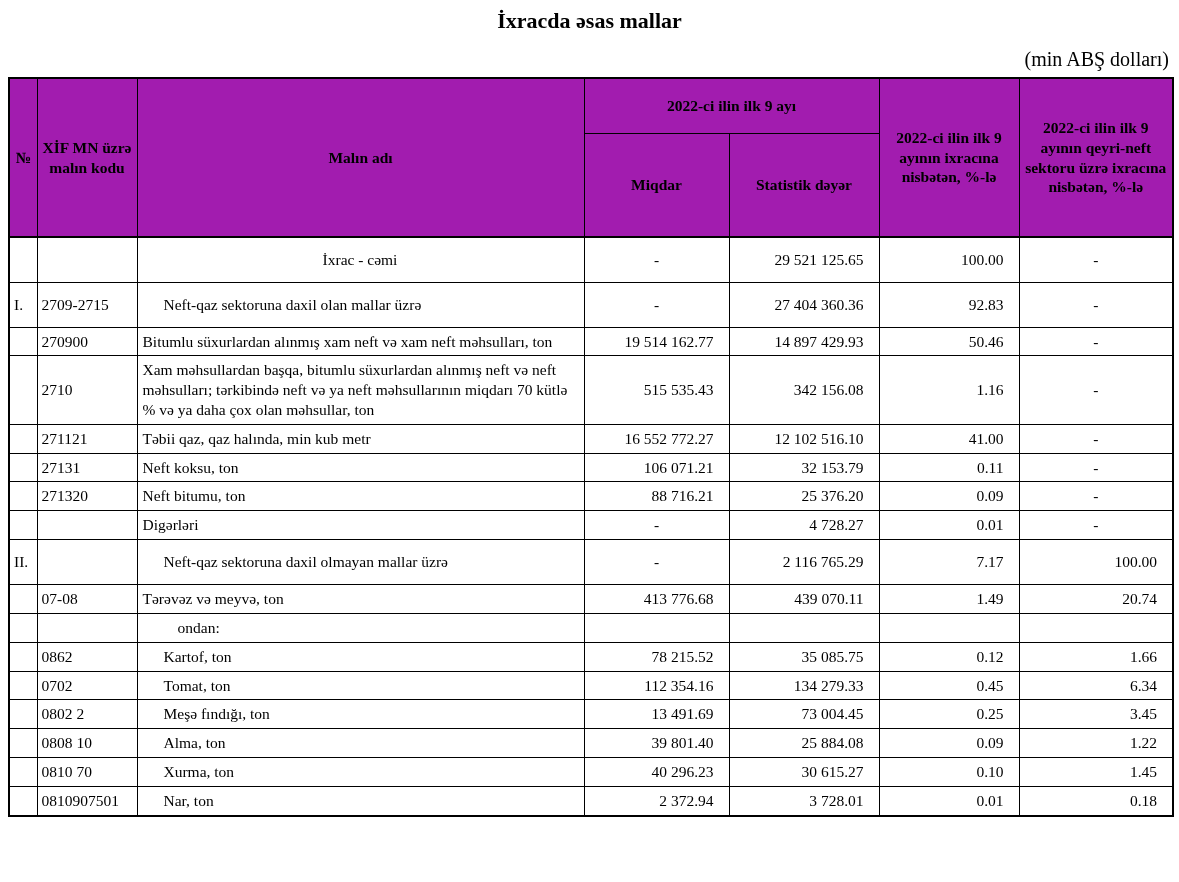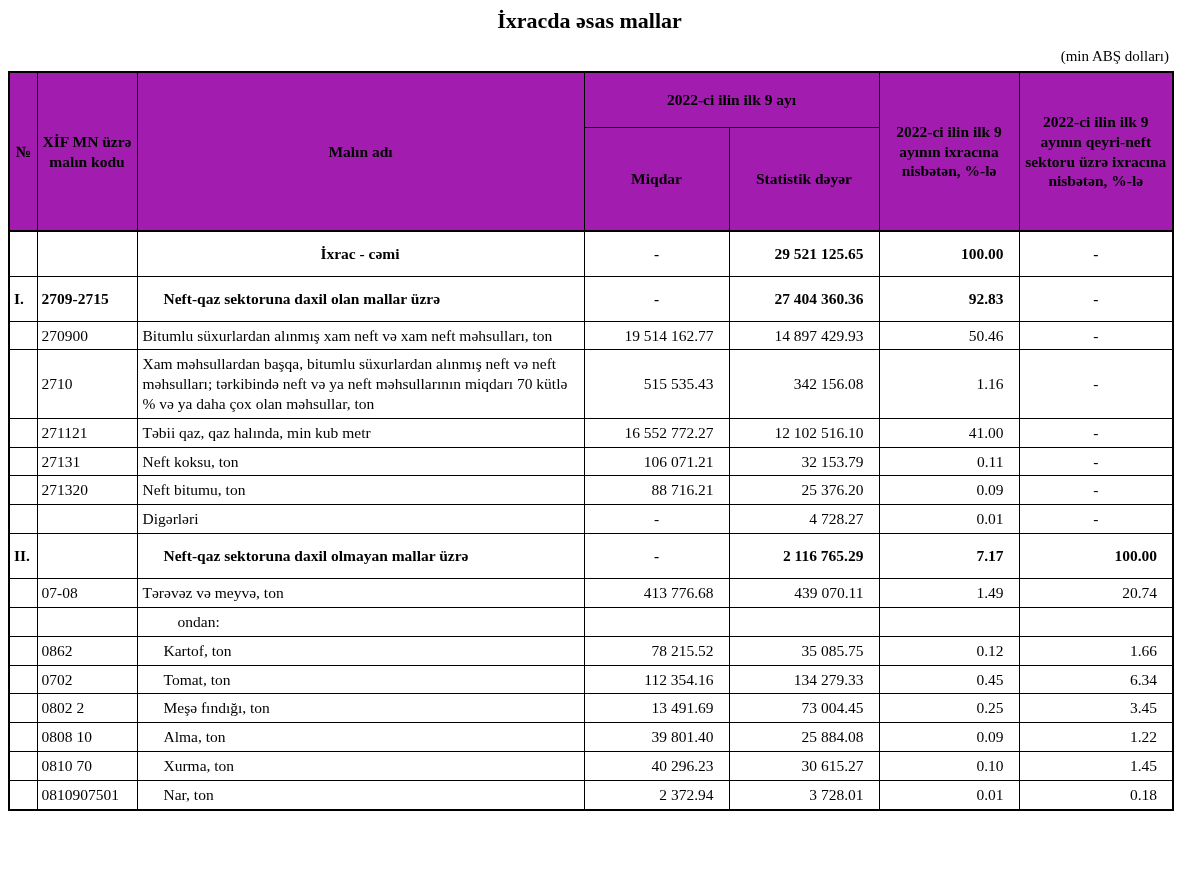--- a/index.html
+++ b/index.html
@@ -15,21 +15,21 @@
     padding-top: 4px;
   }
   .title {
     text-align: center;
     font-size: 22px;
     font-weight: bold;
     margin: 4px 0 14px 0;
   }
   .unit-note {
     text-align: right;
-    font-size: 15px;
+    font-size: 20px;
     padding-right: 10px;
     margin-bottom: 6px;
   }
   table.main {
     border-collapse: collapse;
     table-layout: fixed;
     margin-left: 8px;
     width: 1164px;
     border: 2px solid #000;
   }
@@ -58,21 +58,21 @@
     vertical-align: middle;
     background: #ffffff;
   }
   td.left   { text-align: left; padding-left: 4px; }
   td.name   { text-align: left; padding-left: 5px; }
   td.num    { text-align: right; padding-right: 15px; }
   td.dash   { text-align: center; }
   td.center { text-align: center; }
   td.indent1 { padding-left: 26px; margin-top: 16px; }
   td.indent2 { padding-left: 40px; }
-  tr.bold-row td { font-weight: bold; }
+  tr.bold-row td { font-weight: normal; }
   tr.tall td { height: 45px; }
 </style>
 </head>
 <body>
 
 <div class="page">
 
   <div class="title">İxracda əsas mallar</div>
 
   <div class="unit-note">(min ABŞ dolları)</div>

